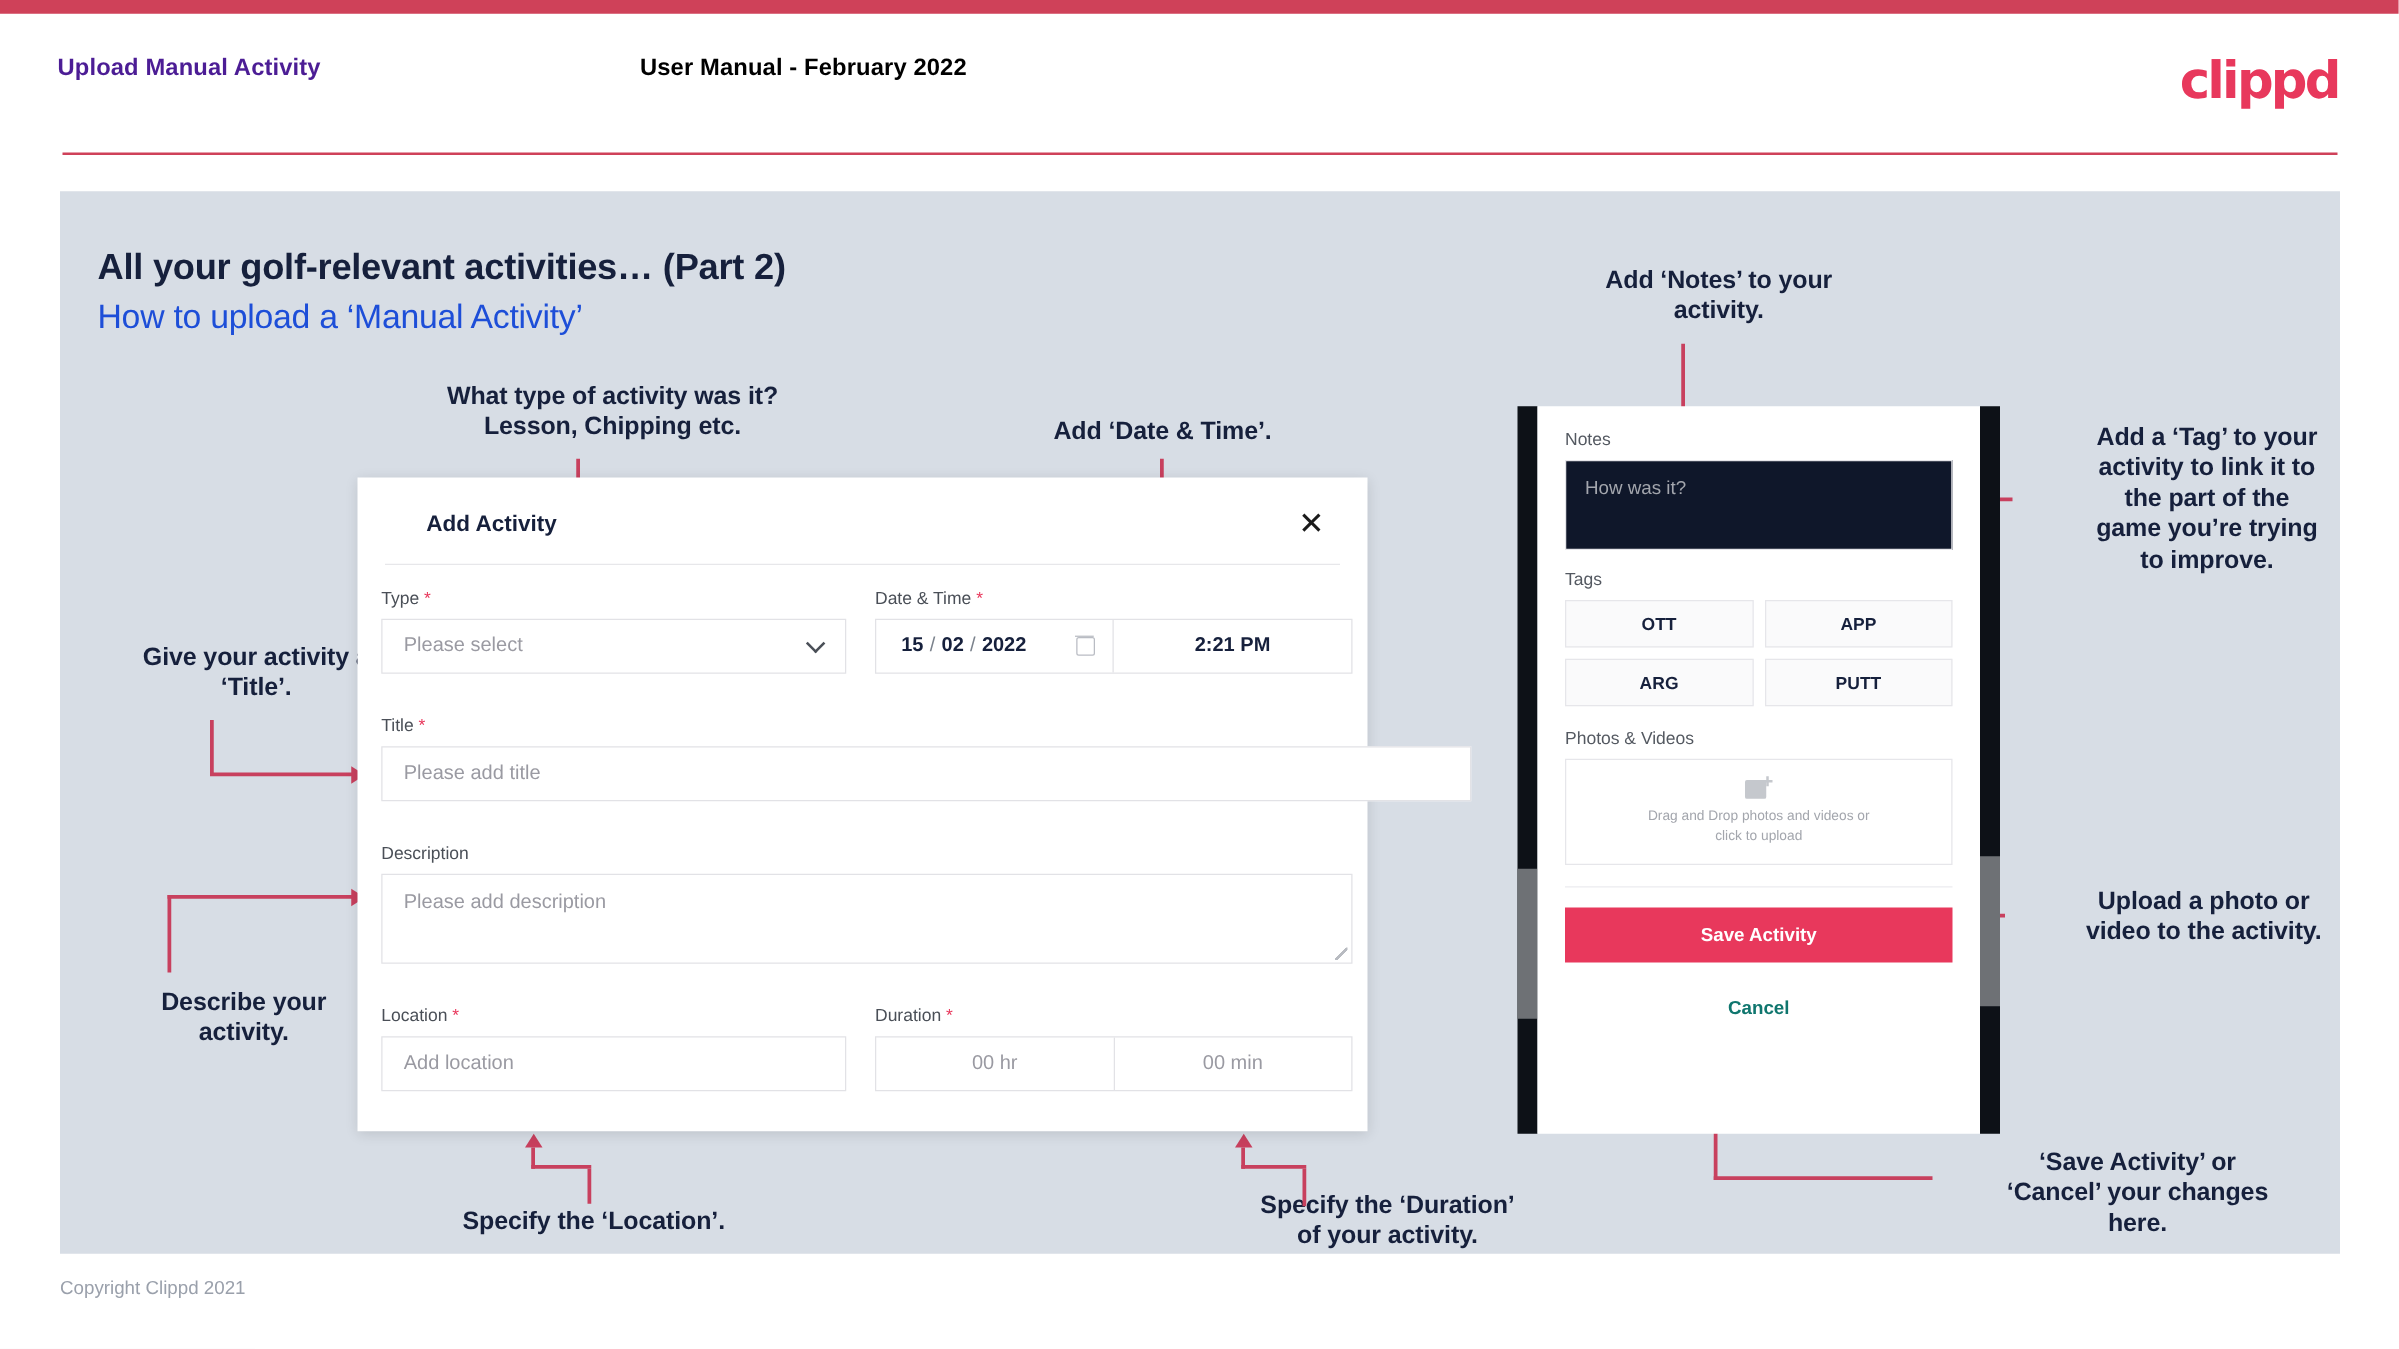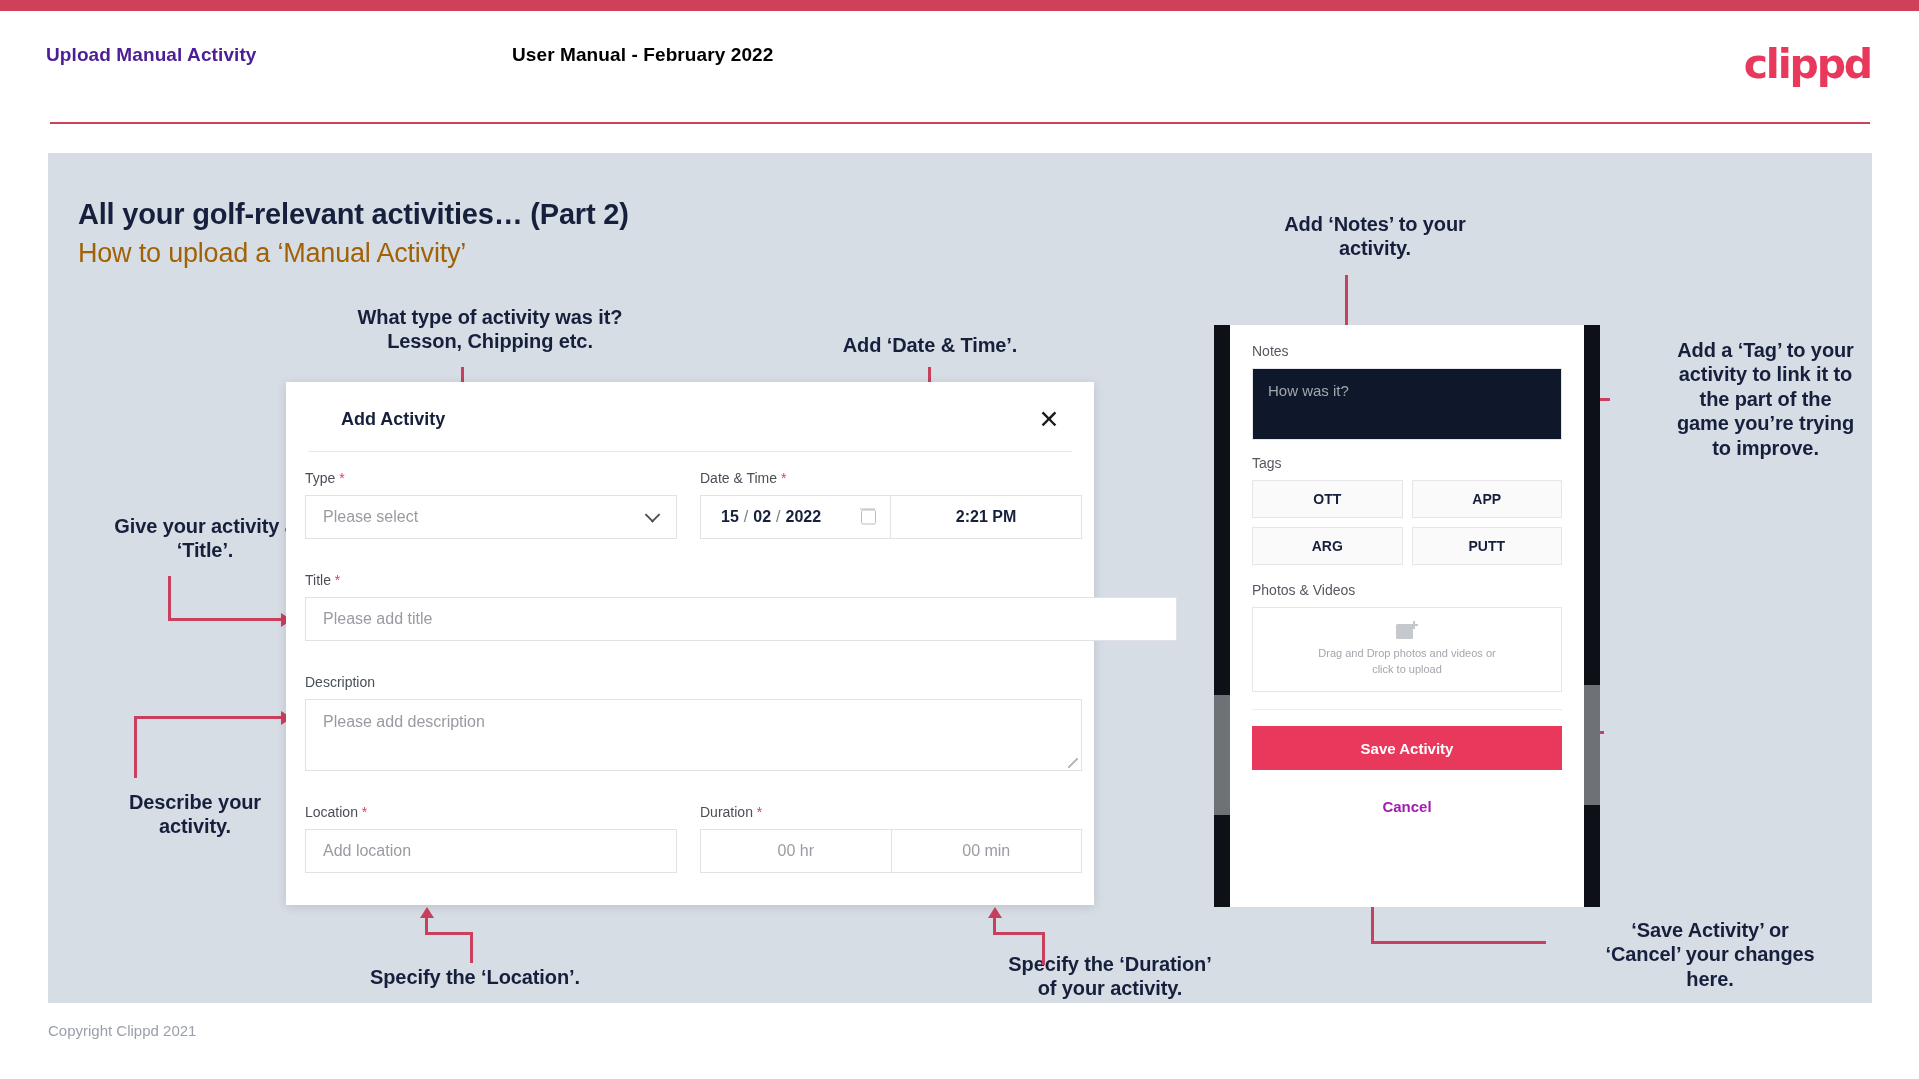--- a/index.html
+++ b/index.html
@@ -42,21 +42,21 @@
     width: 1824px; height: 850px;
     background: #d7dde5;
   }
 
   .slide-title {
     position: absolute; left: 78px; top: 198px;
     font-size: 29px; font-weight: 700; color: #16203c; letter-spacing: -.2px;
   }
   .slide-subtitle {
     position: absolute; left: 78px; top: 238px;
-    font-size: 27px; font-weight: 400; color: #a16207; letter-spacing: -.2px;
+    font-size: 27px; font-weight: 400; color: #1d4ed8; letter-spacing: -.2px;
   }
 
   
   .anno {
     position: absolute;
     font-size: 20px; font-weight: 700; color: #16203c;
     line-height: 1.22; text-align: center; letter-spacing: -.1px;
   }
 
   
@@ -230,21 +230,21 @@
     font-size: 11px; color: #a3a6ad; text-align: center; line-height: 1.45;
   }
   .ph-divider { height: 1px; background: #ececef; margin: 17px 0 16px 0; }
   .save-btn {
     height: 44px; background: #e8385c; color: #fff;
     display: flex; align-items: center; justify-content: center;
     font-size: 15px; font-weight: 700; cursor: pointer;
   }
   .cancel-btn {
     margin-top: 28px; text-align: center;
-    font-size: 15px; font-weight: 700; color: #a21caf; cursor: pointer;
+    font-size: 15px; font-weight: 700; color: #0f766e; cursor: pointer;
   }
 
   
   .footer {
     position: absolute; left: 48px; top: 1022px;
     font-size: 15px; color: #9aa0ab;
   }
 </style>
 </head>
 <body>
@@ -310,20 +310,22 @@
 
   <div class="anno" style="left:1613px; top:338px; width:305px; white-space:pre-line;">Add a ‘Tag’ to your
 activity to link it to
 the part of the
 game you’re trying
 to improve.</div>
   <div class="ln" style="left:1500px; top:398px; width:110px; height:3px;"></div>
   <div class="ln" style="left:1500px; top:398px; width:3px; height:88px;"></div>
   <div class="arrow-down" style="left:1495px; top:484px;"></div>
 
+  <div class="anno" style="left:1608px; top:709px; width:310px; white-space:pre-line;">Upload a photo or
+video to the activity.</div>
   <div class="ln" style="left:1569px; top:731px; width:35px; height:3px;"></div>
   <div class="ln" style="left:1569px; top:666px; width:3px; height:68px;"></div>
   <div class="ln" style="left:1522px; top:666px; width:50px; height:3px;"></div>
   <div class="arrow-left" style="left:1511px; top:661px;"></div>
 
   <div class="anno" style="left:1550px; top:918px; width:320px; white-space:pre-line;">‘Save Activity’ or
 ‘Cancel’ your changes
 here.</div>
   <div class="ln" style="left:1371px; top:941px; width:175px; height:3px;"></div>
   <div class="ln" style="left:1371px; top:846px; width:3px; height:98px;"></div>

